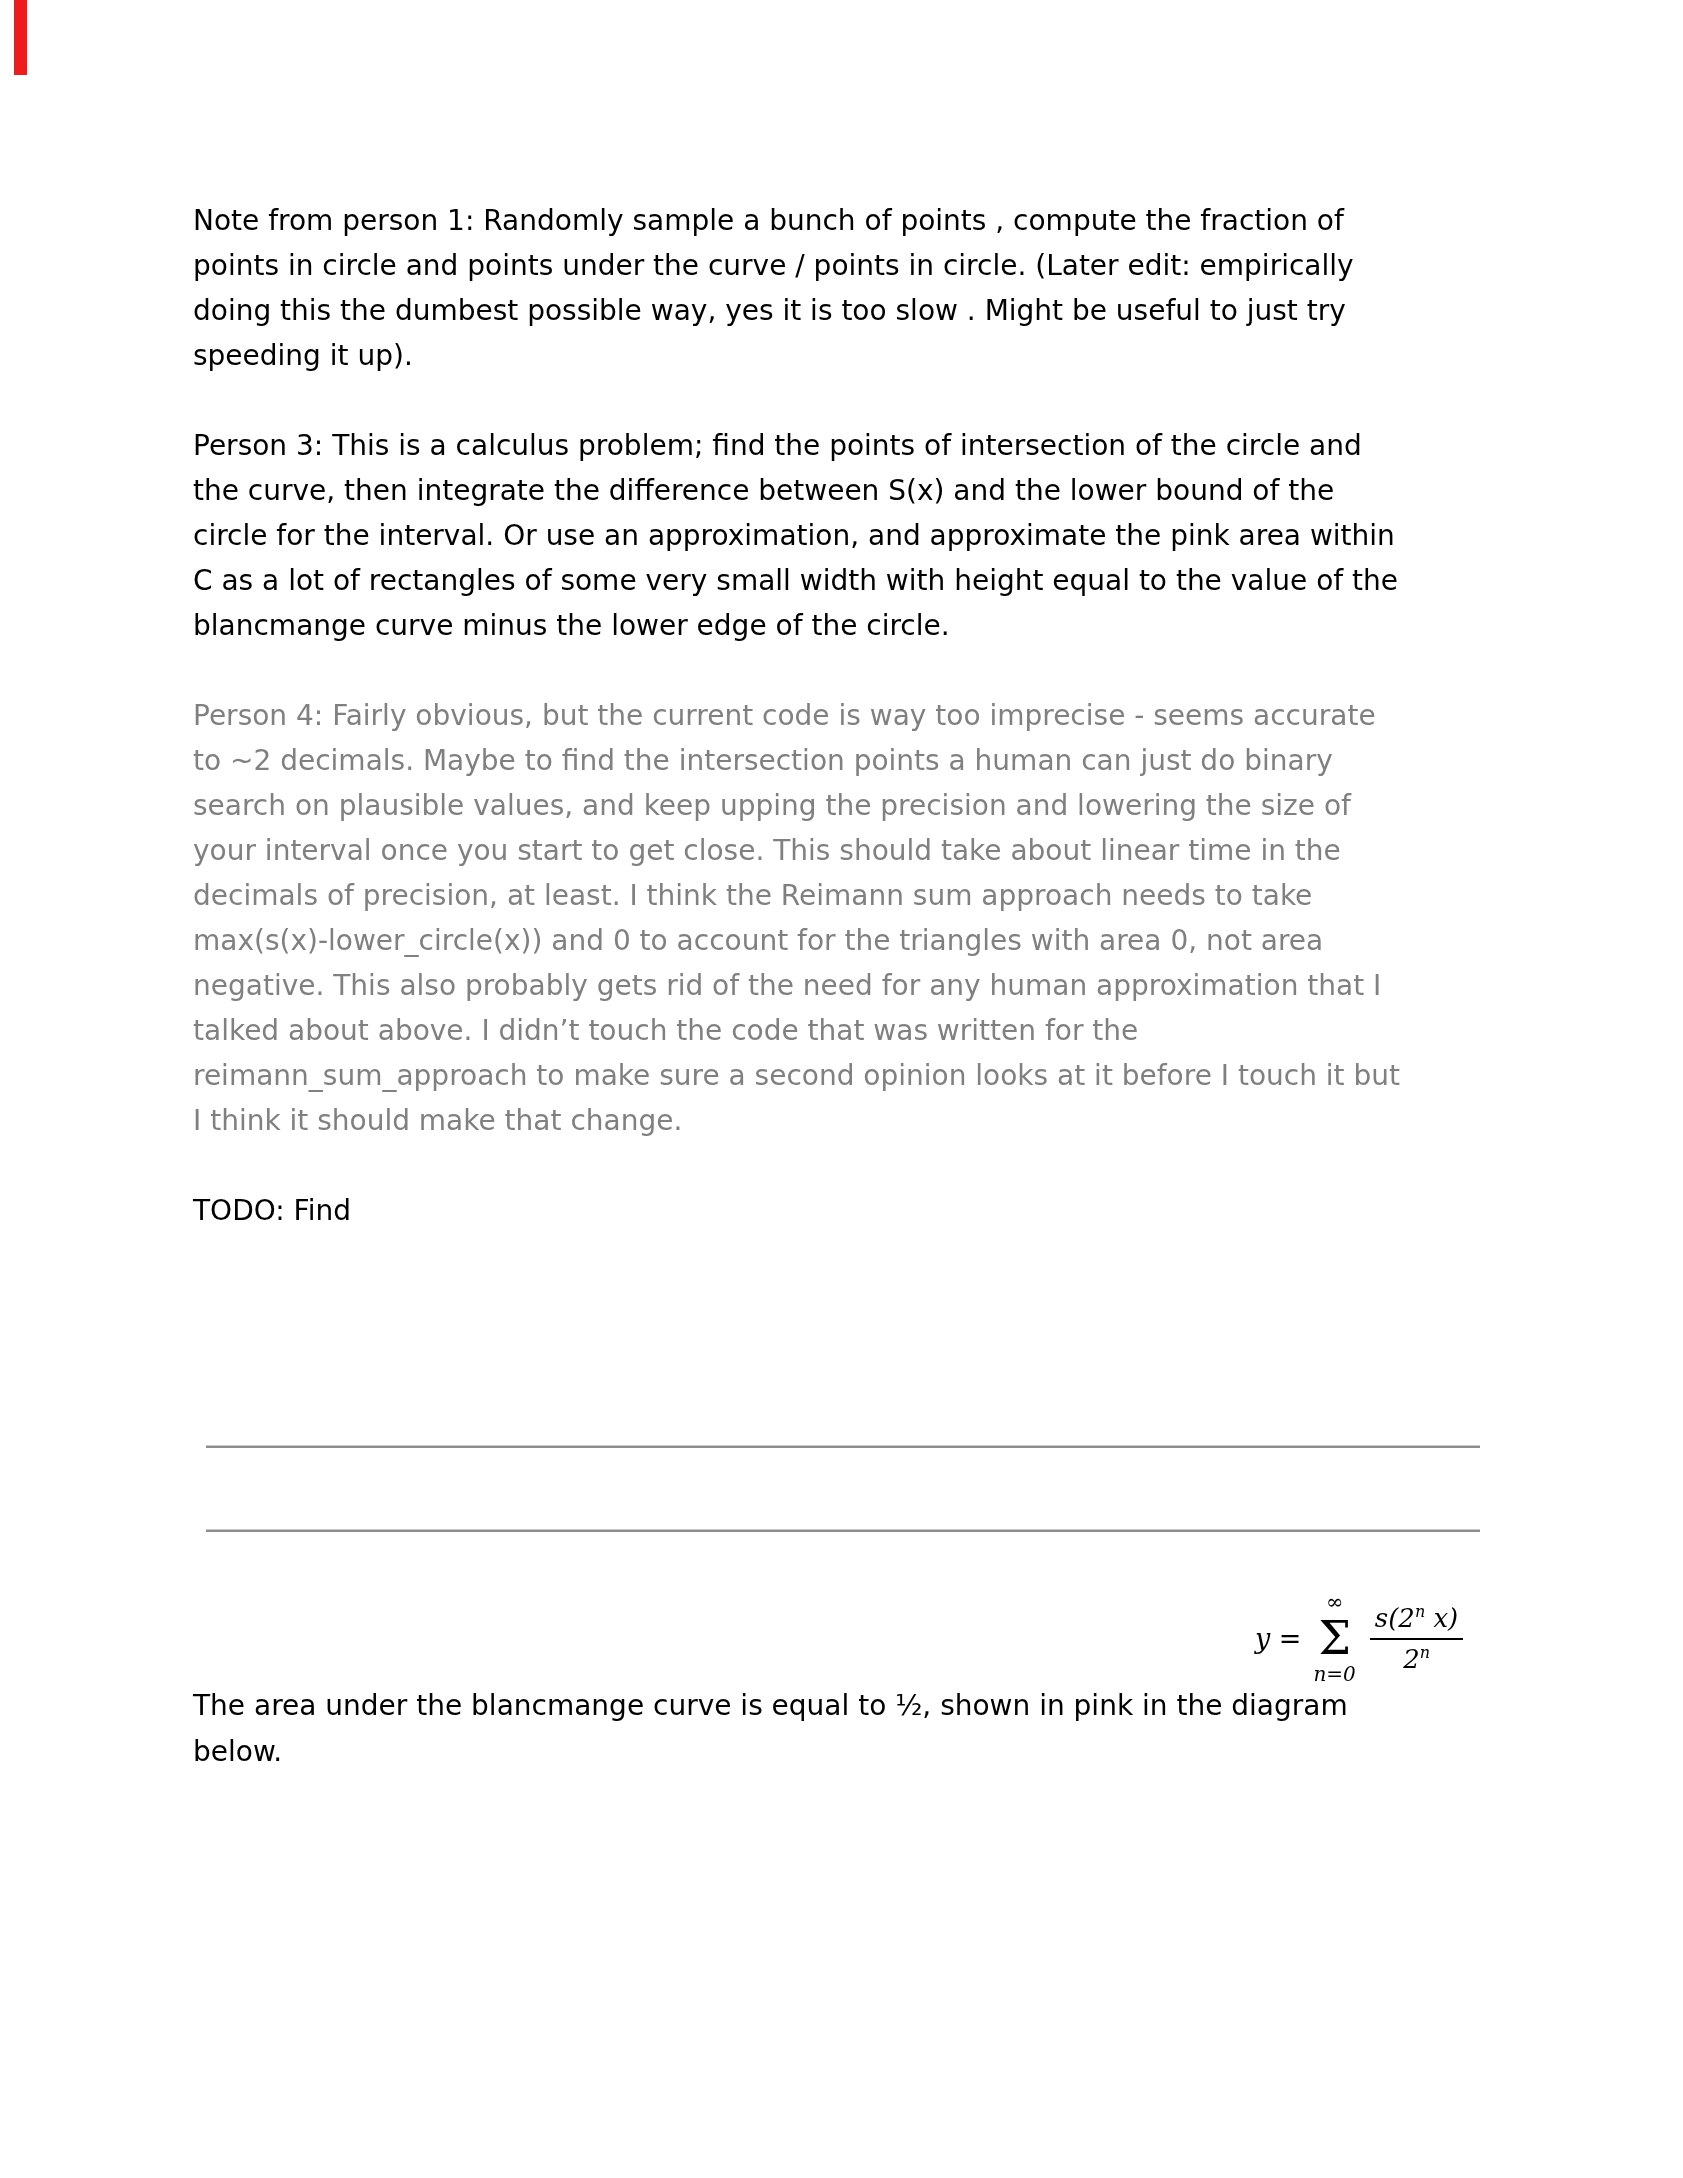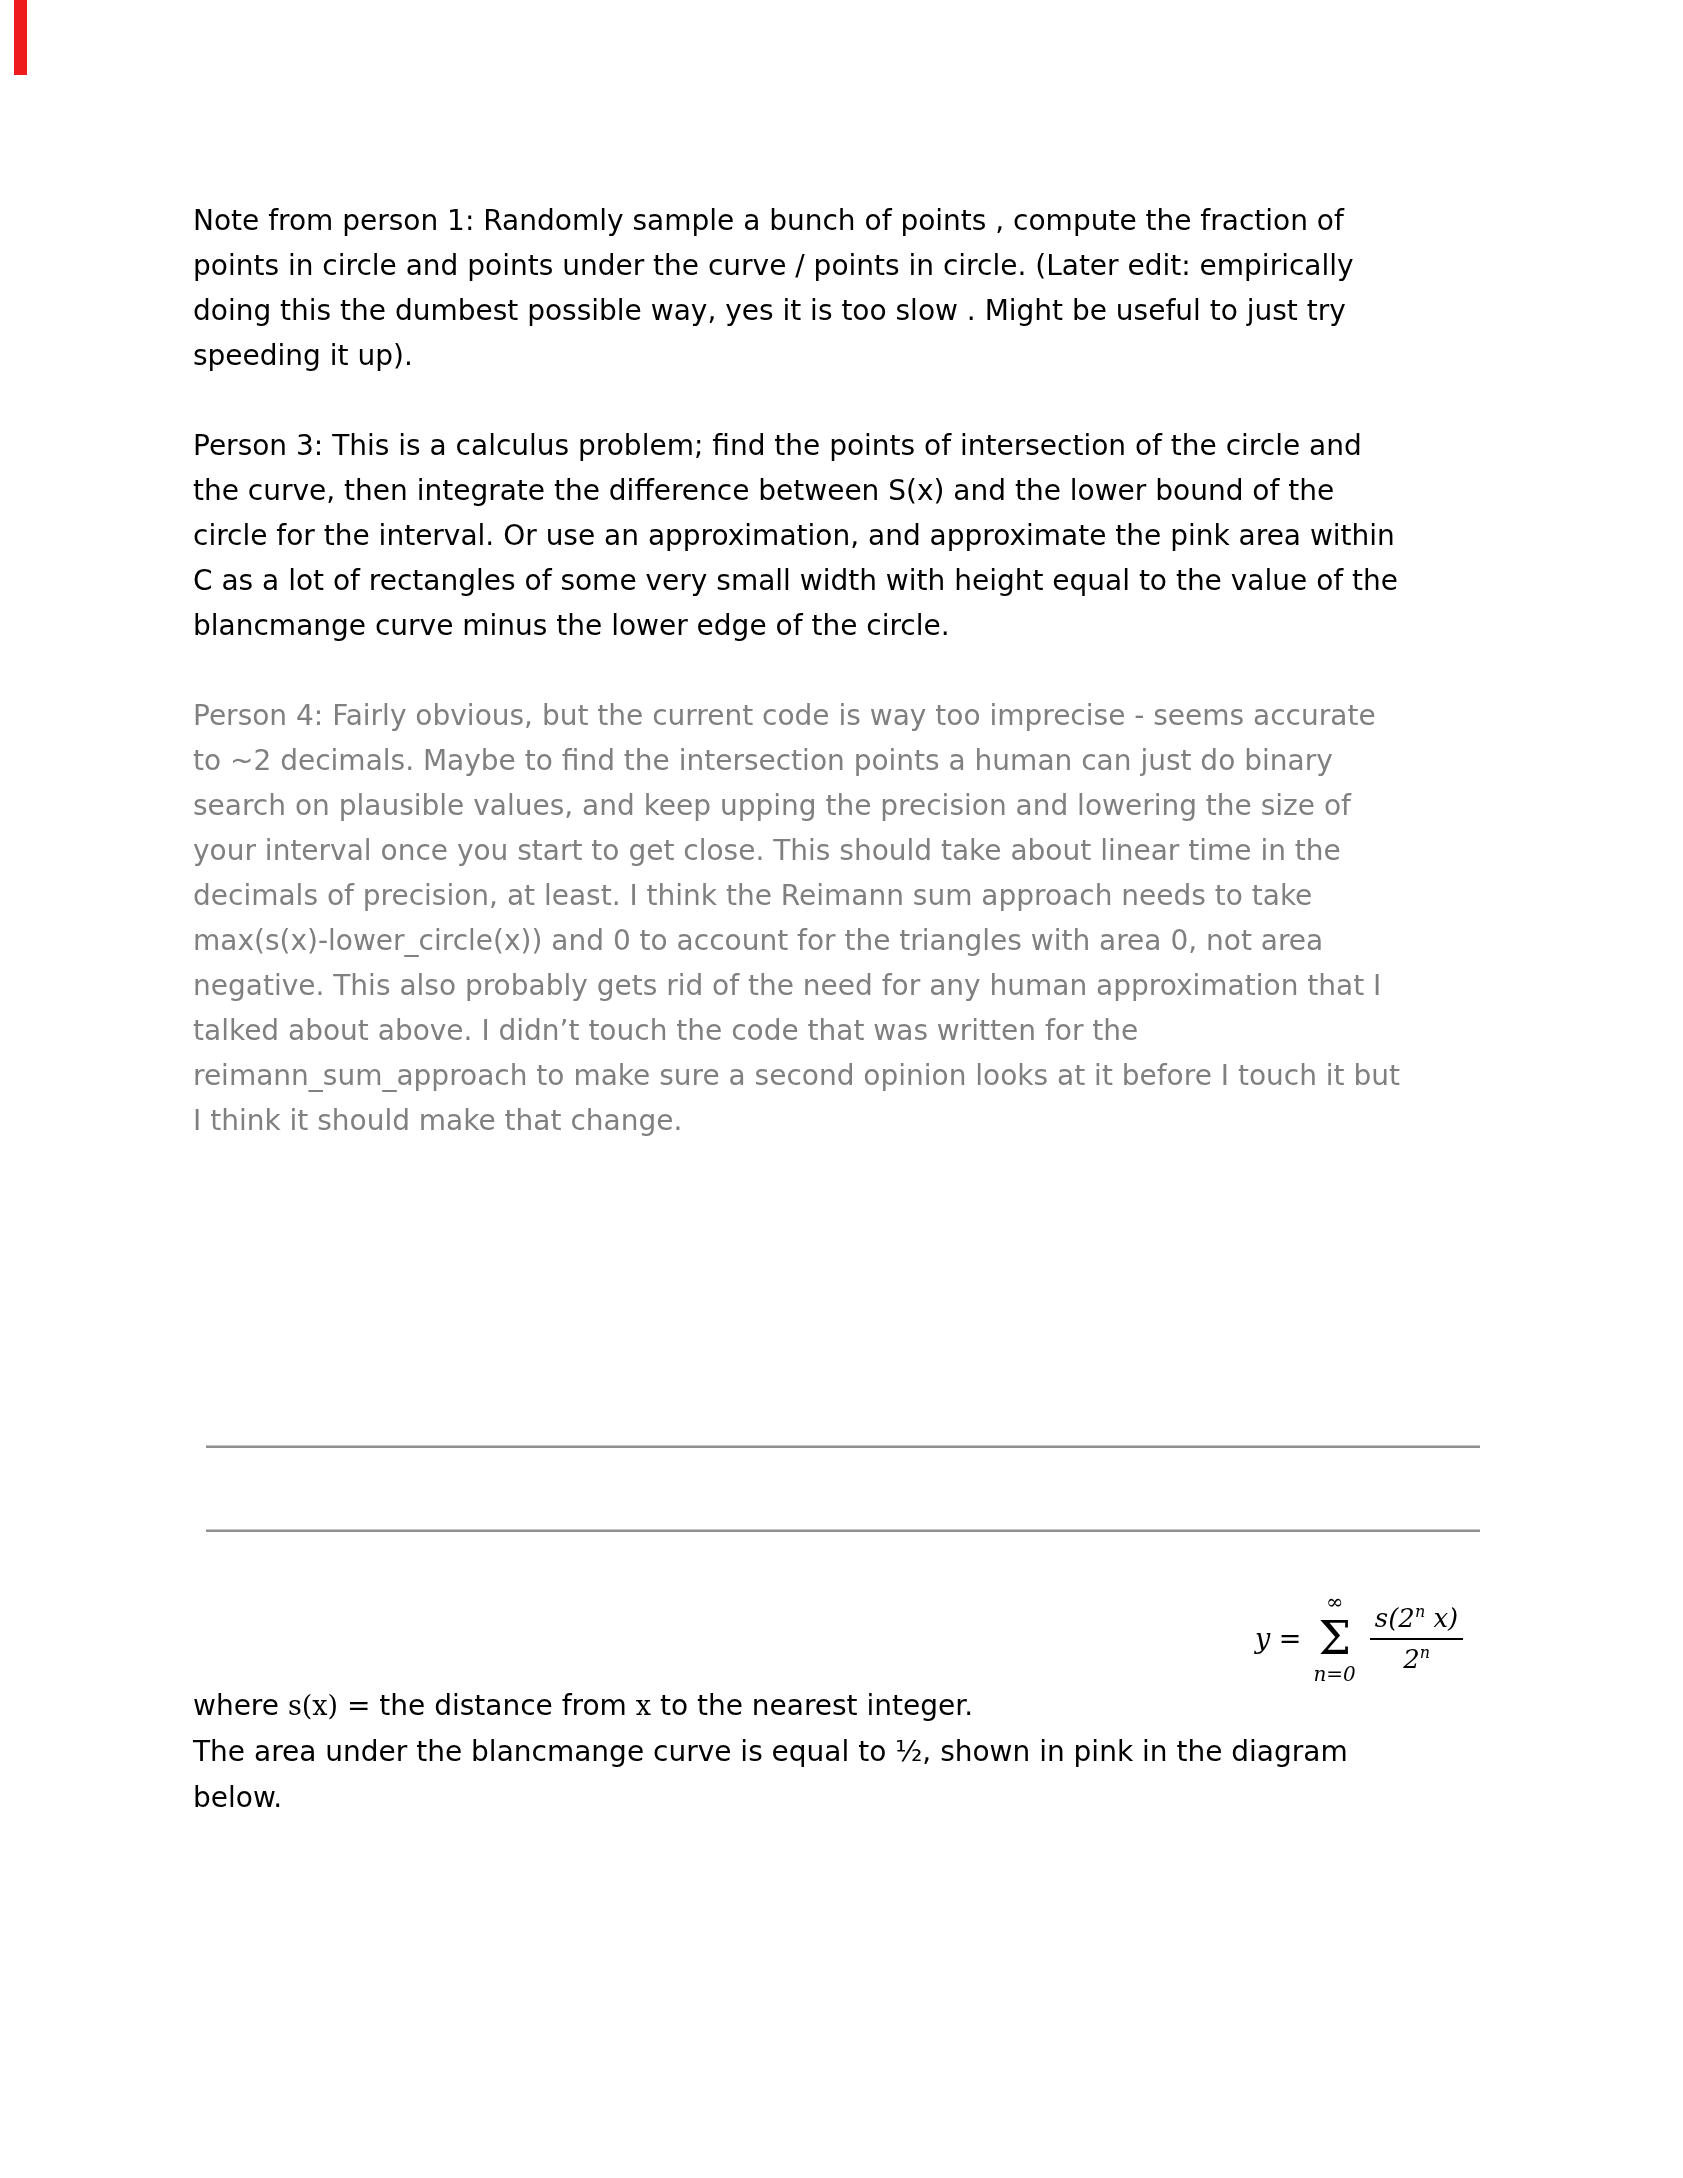--- a/index.html
+++ b/index.html
@@ -104,20 +104,21 @@
     <div class="para" style="color: rgb(128, 128, 128);">Person 4: Fairly obvious, but the current code is way too imprecise - seems accurate
 to ~2 decimals. Maybe to find the intersection points a human can just do binary
 search on plausible values, and keep upping the precision and lowering the size of
 your interval once you start to get close. This should take about linear time in the
 decimals of precision, at least. I think the Reimann sum approach needs to take
 max(s(x)-lower_circle(x)) and 0 to account for the triangles with area 0, not area
 negative. This also probably gets rid of the need for any human approximation that I
 talked about above. I didn’t touch the code that was written for the
 reimann_sum_approach to make sure a second opinion looks at it before I touch it but
 I think it should make that change.</div>
+    <div class="para" style="color: rgb(0, 0, 0);">TODO: Find</div>
   </div>
 
   <div class="rule rule-top"></div>
 
 
   <div class="rule rule-bottom"></div>
 
   <div class="formula">
     <span class="f-lhs">y =</span>
     <span class="f-sigma">
@@ -125,19 +126,18 @@
       <span class="f-sum">Σ</span>
       <span class="f-lower">n=0</span>
     </span>
     <span class="f-frac">
       <span class="f-num"><span>s(2</span><span class="f-sup">n</span><span> x)</span></span>
       <span class="f-den"><span>2</span><span class="f-sup">n</span></span>
     </span>
   </div>
 
   <div class="bottom">
-    <div class="b-line2"><span>where </span><span class="math">s(x)</span><span> = the distance from </span><span class="math">x</span><span> to the nearest integer.</span></div>
     <div class="closing">The area under the blancmange curve is equal to ½, shown in pink in the diagram
 below.</div>
   </div>
 
 </div>
 
 
 </body></html>

